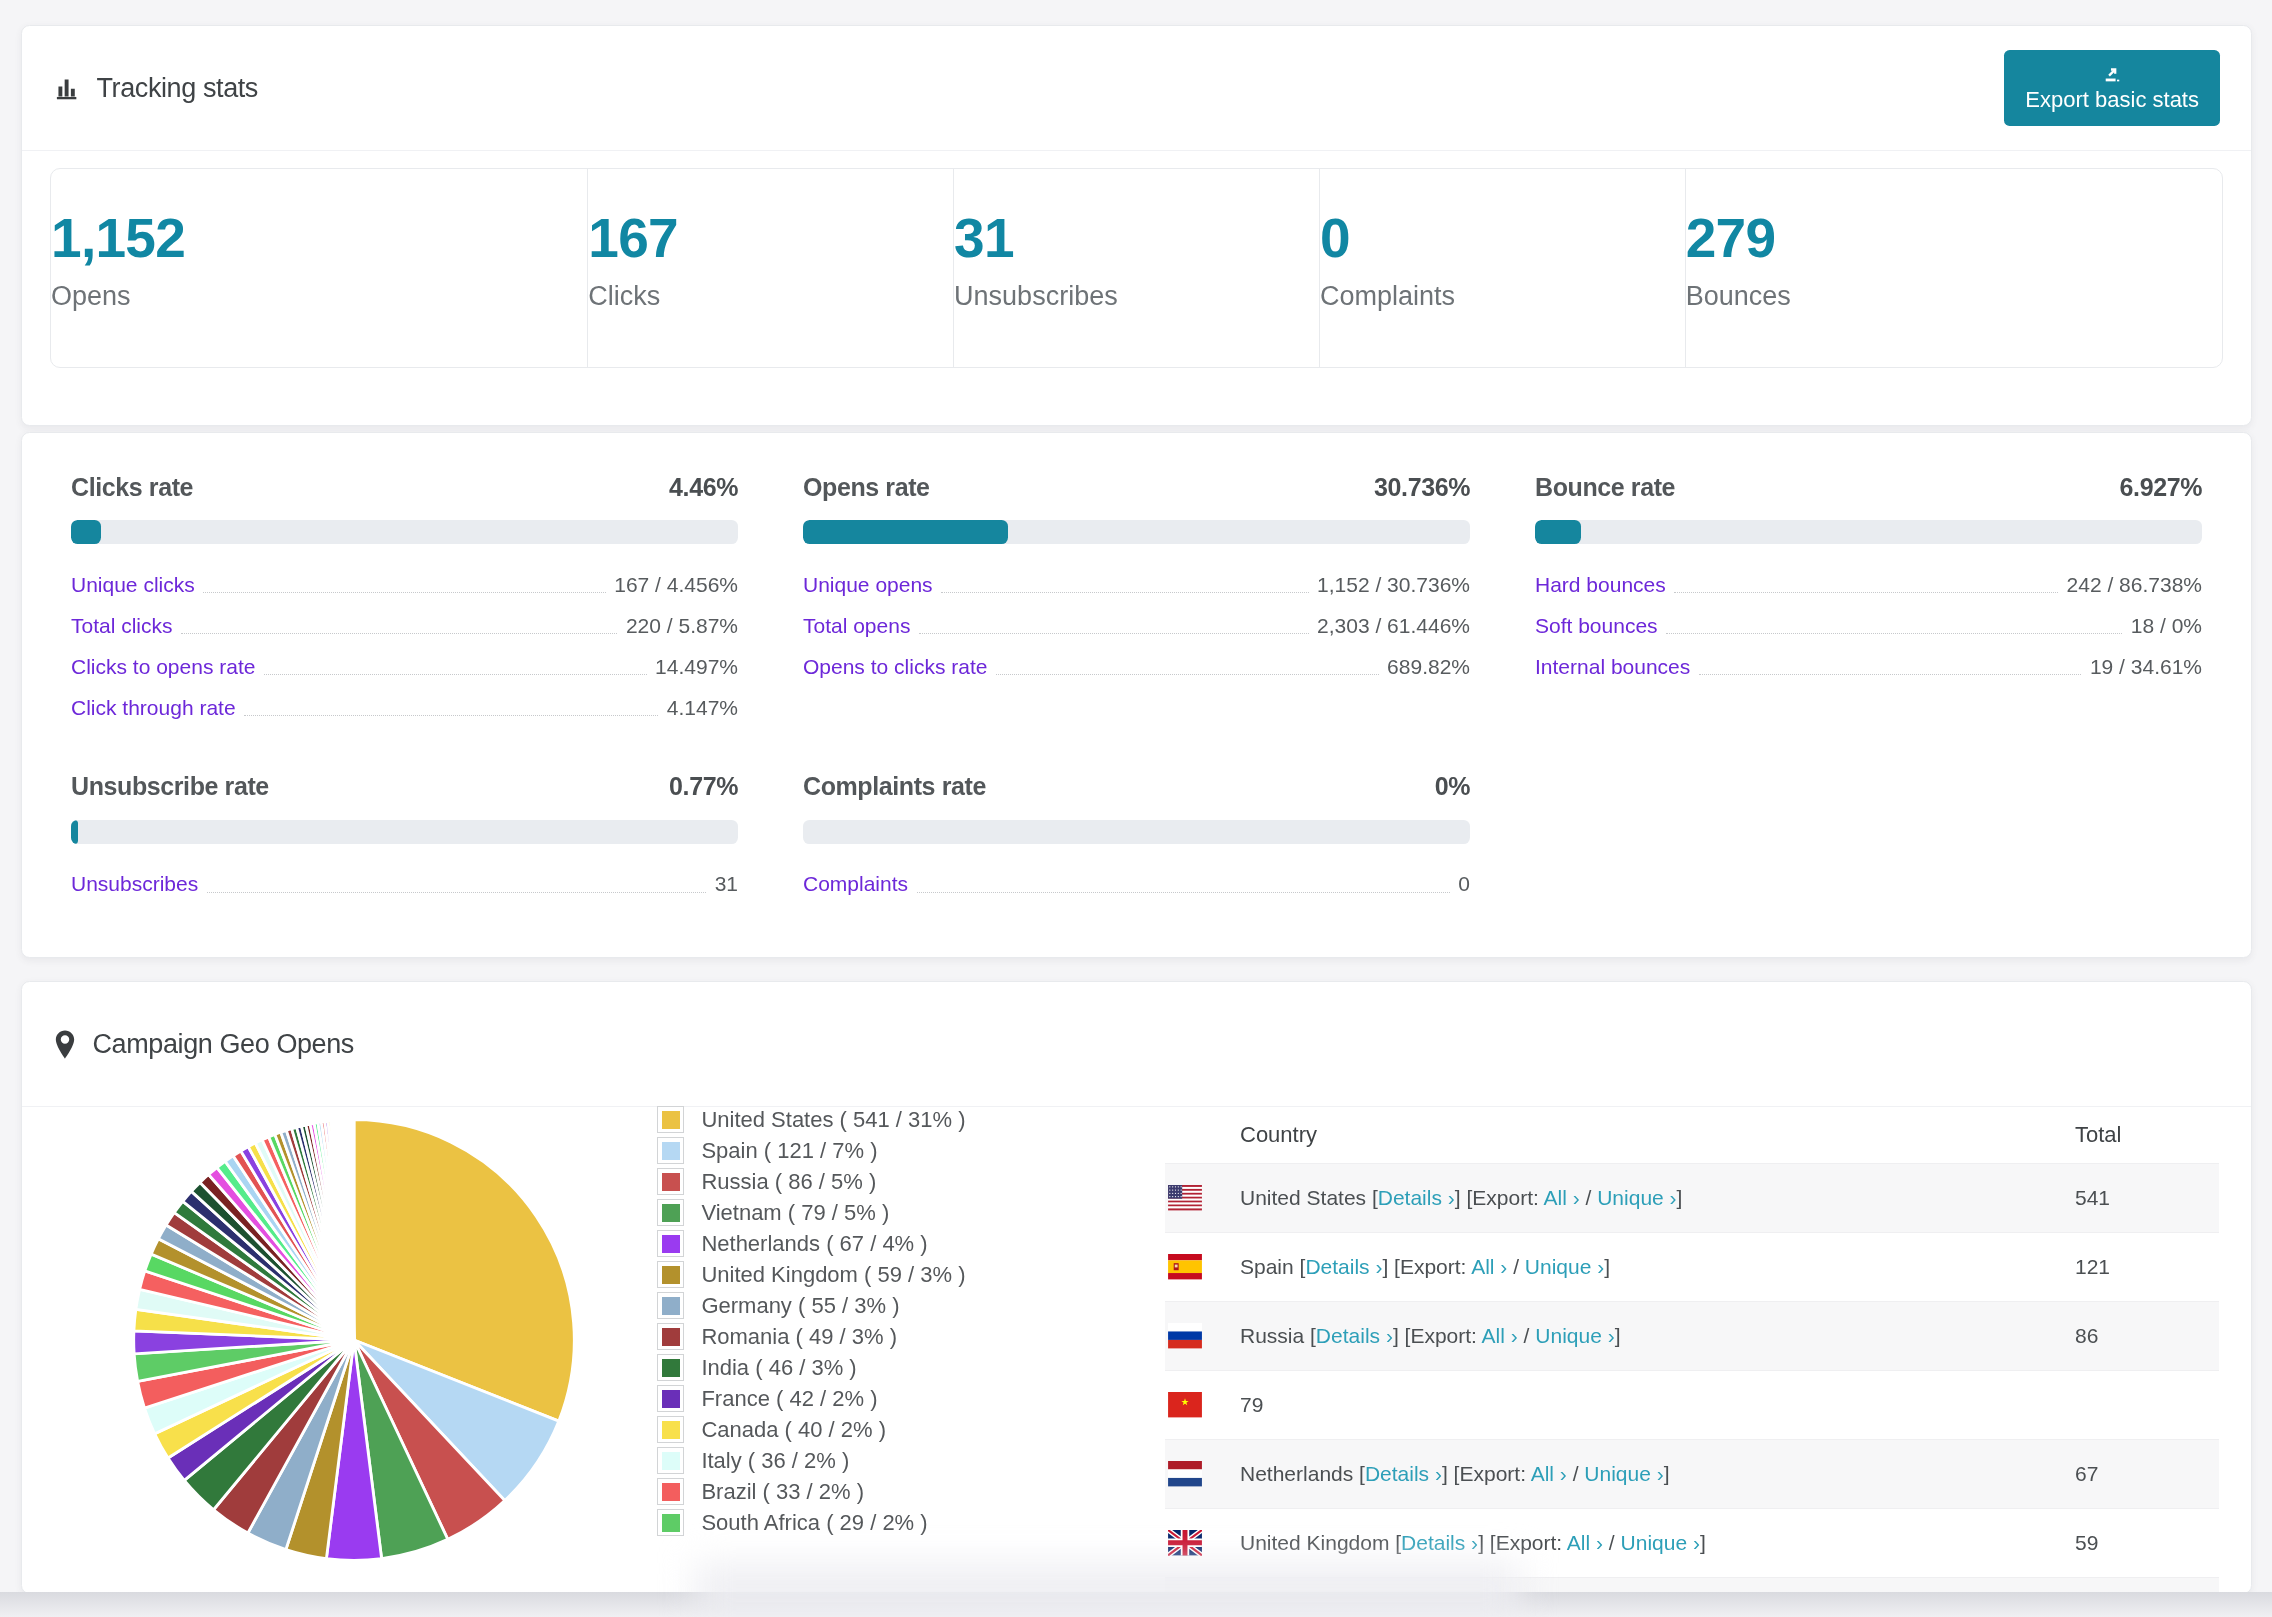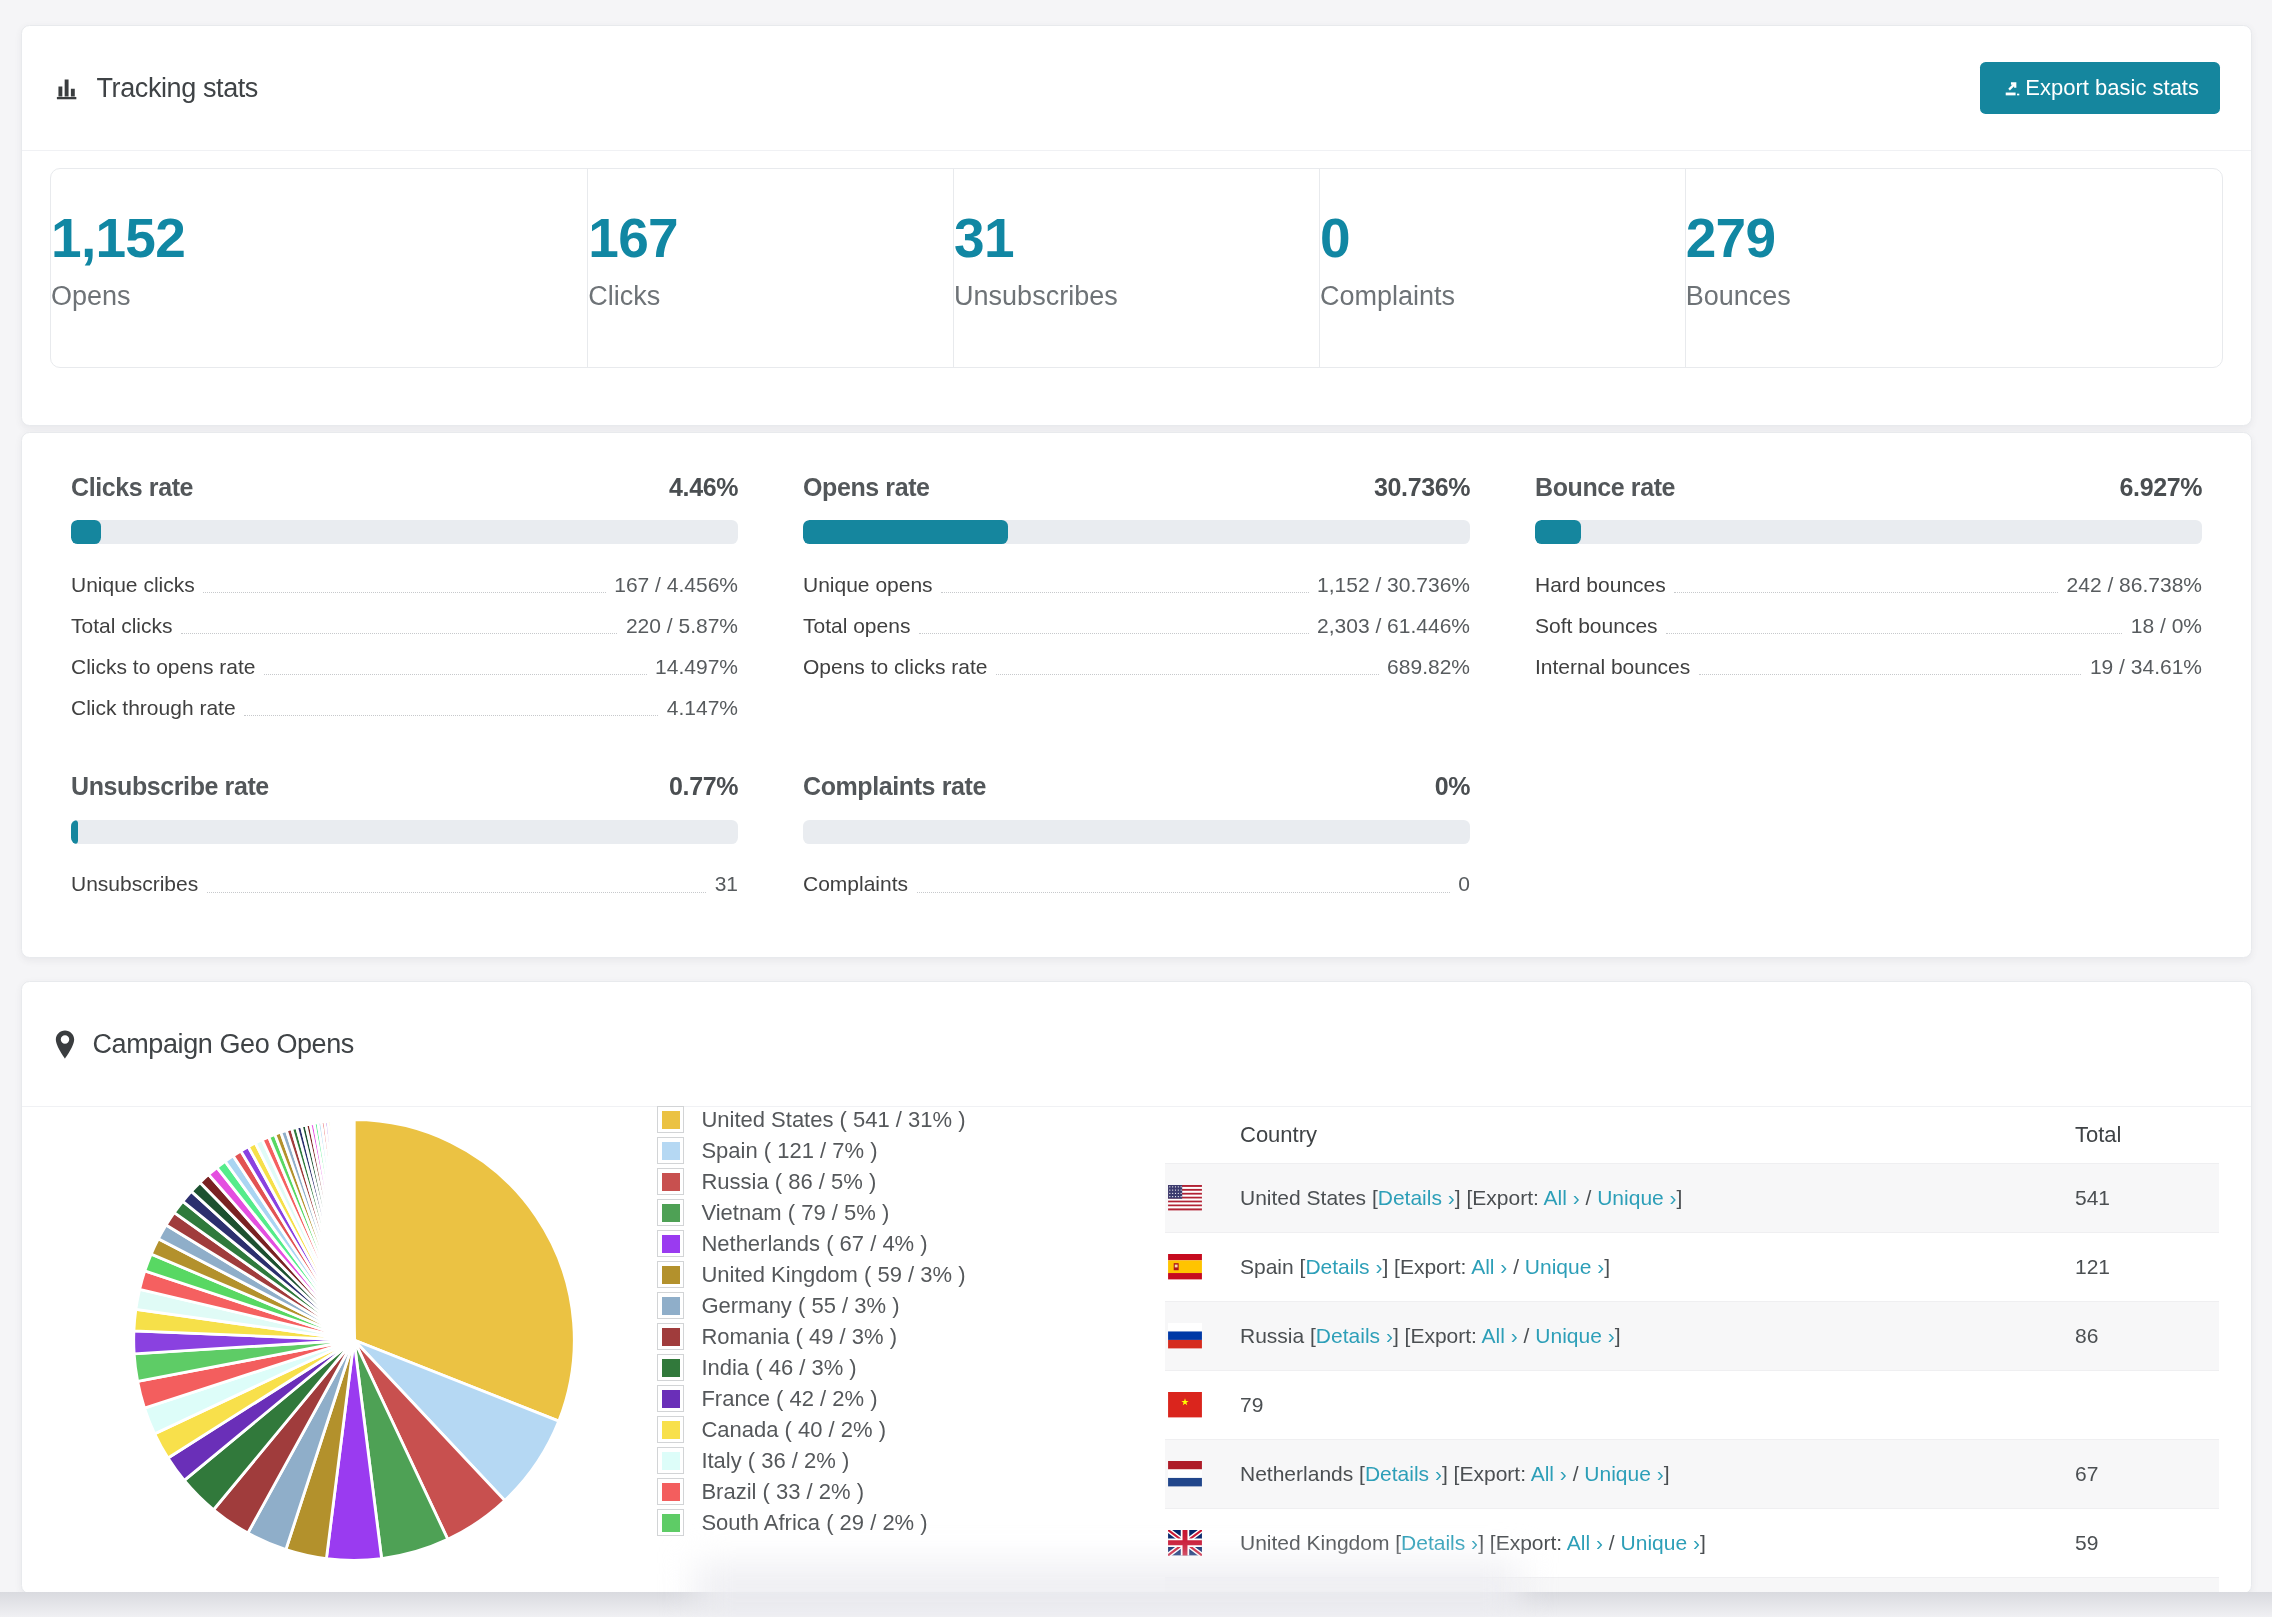--- a/index.html
+++ b/index.html
@@ -9,42 +9,42 @@
     box-shadow:0 2.1px 7px rgba(70,75,85,.07);}
   .card-head{display:flex;align-items:center;height:124px;padding:0 31px;
     border-bottom:1.4px solid #f0f1f4;}
   .card-title{font-size:27px;color:#3f4346;font-weight:500;letter-spacing:-0.4px;margin-left:15.5px;}
   .head-icon{display:flex;align-items:center;}
 
   
   #card-tracking{left:21px;top:25px;width:2229px;height:399px;}
   .export-btn{margin-left:auto;display:flex;align-items:center;gap:2px;background:#15869E;
     color:#fff;border:none;border-radius:5.6px;padding:12.7px 21px;font-size:22px;cursor:pointer;
-    font-family:inherit;}
+    font-family:inherit;flex-direction:column;}
   .stats-box{margin:17px 28px 0;height:198px;border:1.4px solid #e8eaed;border-radius:10px;
     display:flex;overflow:hidden;}
   .stat-col{flex:1;display:flex;flex-direction:column;align-items:flex-start;justify-content:center;
     border-right:1.4px solid #e8eaed;padding-bottom:18.4px;}
   .stat-col:last-child{border-right:none;}
   .stat-col.wide{flex:1.47;}
   .stat-value{font-size:55px;font-weight:700;color:#1187A3;letter-spacing:-0.7px;}
   .stat-label{font-size:27px;color:#6e7377;margin-top:11.3px;}
 
   
   #card-rates{left:21px;top:432px;width:2229px;height:524px;}
   .rates-grid{display:grid;grid-template-columns:1fr 1fr 1fr;column-gap:65px;row-gap:44px;
     padding:40px 49px;}
   .rate-head{display:flex;align-items:baseline;justify-content:space-between;}
   .rate-title{font-size:25px;font-weight:700;color:#53575a;letter-spacing:-0.4px;}
   .rate-value{font-size:25px;font-weight:700;color:#4a4e51;letter-spacing:-0.4px;}
   .rate-bar{margin-top:18.4px;height:24px;border-radius:6.4px;background:#e9ecf0;overflow:hidden;}
   .rate-fill{height:100%;background:#15869E;border-radius:6.4px;}
   .rate-rows{margin-top:20px;}
   .stat-line{display:flex;align-items:center;height:41px;font-size:21px;}
-  .sl-label{color:#404040;white-space:nowrap;}
+  .sl-label{color:#6d28d9;white-space:nowrap;}
   .sl-leader{flex:1;border-bottom:1.4px dotted #c7c9cc;align-self:flex-end;margin:0 8.5px 12px;}
   .sl-value{color:#575b5e;white-space:nowrap;}
 
   
   #card-geo{left:21px;top:981px;width:2229px;height:611px;overflow:hidden;}
   .geo-body{position:relative;height:493px;}
   #geo-pie{position:absolute;left:99px;top:0;}
   #geo-legend{position:absolute;left:635px;top:-2.8px;width:494px;}
   .legend-item{display:flex;align-items:center;height:31px;cursor:pointer;}
   .legend-swatch{width:25.4px;height:25.4px;border:1.4px solid #d2d4d6;background:#fff;

